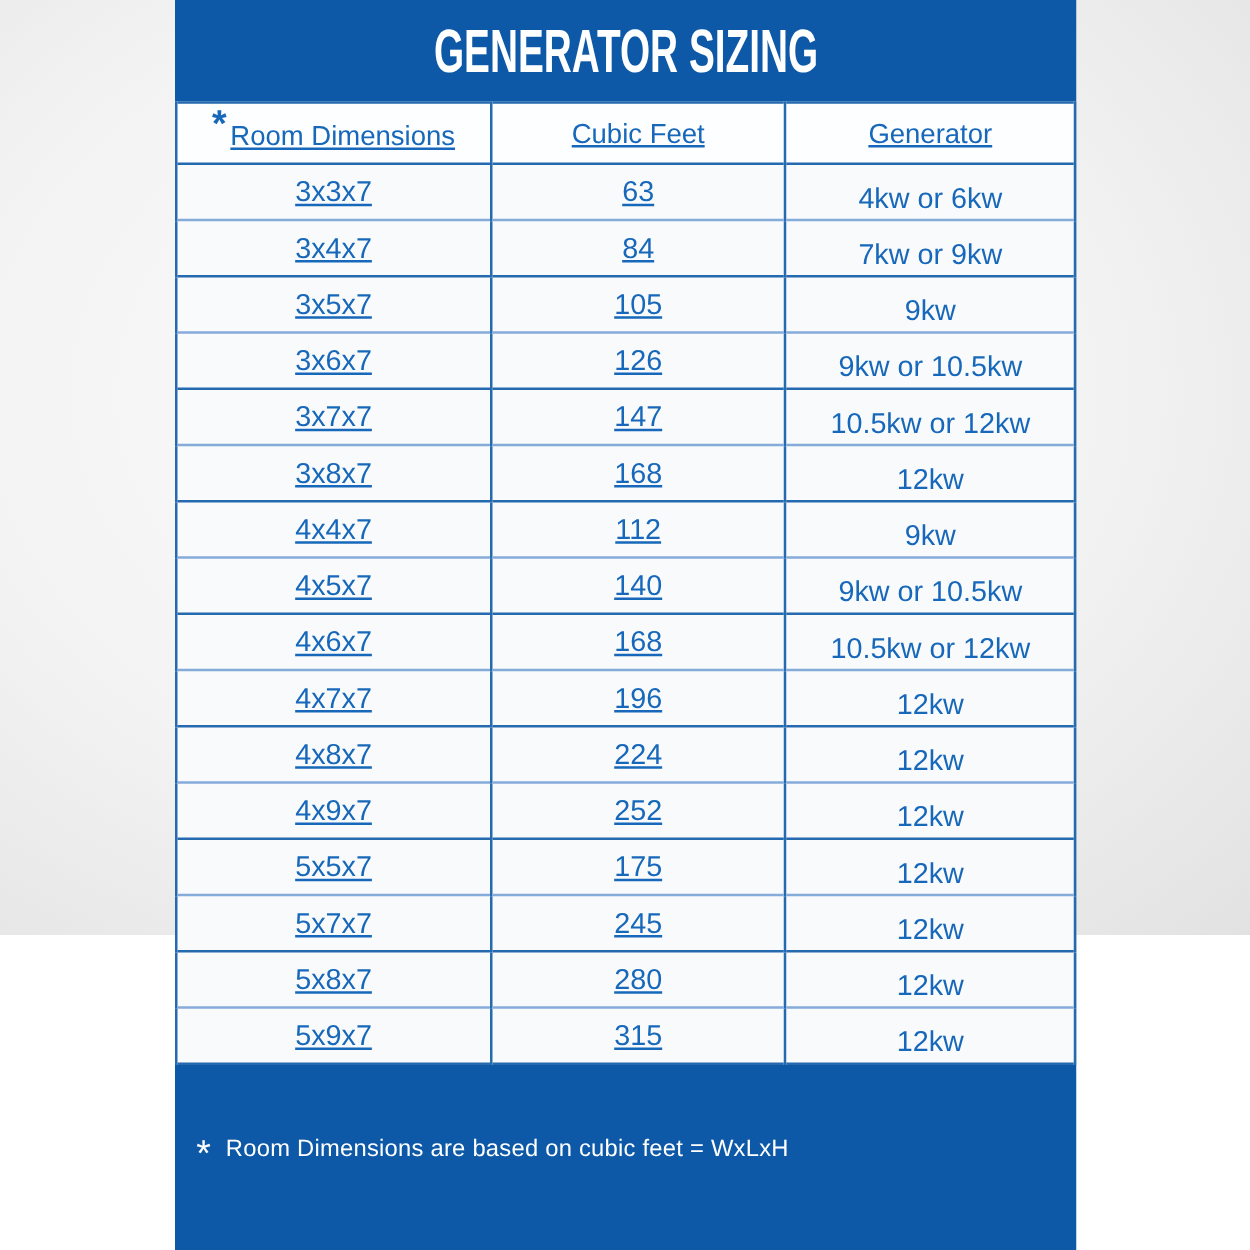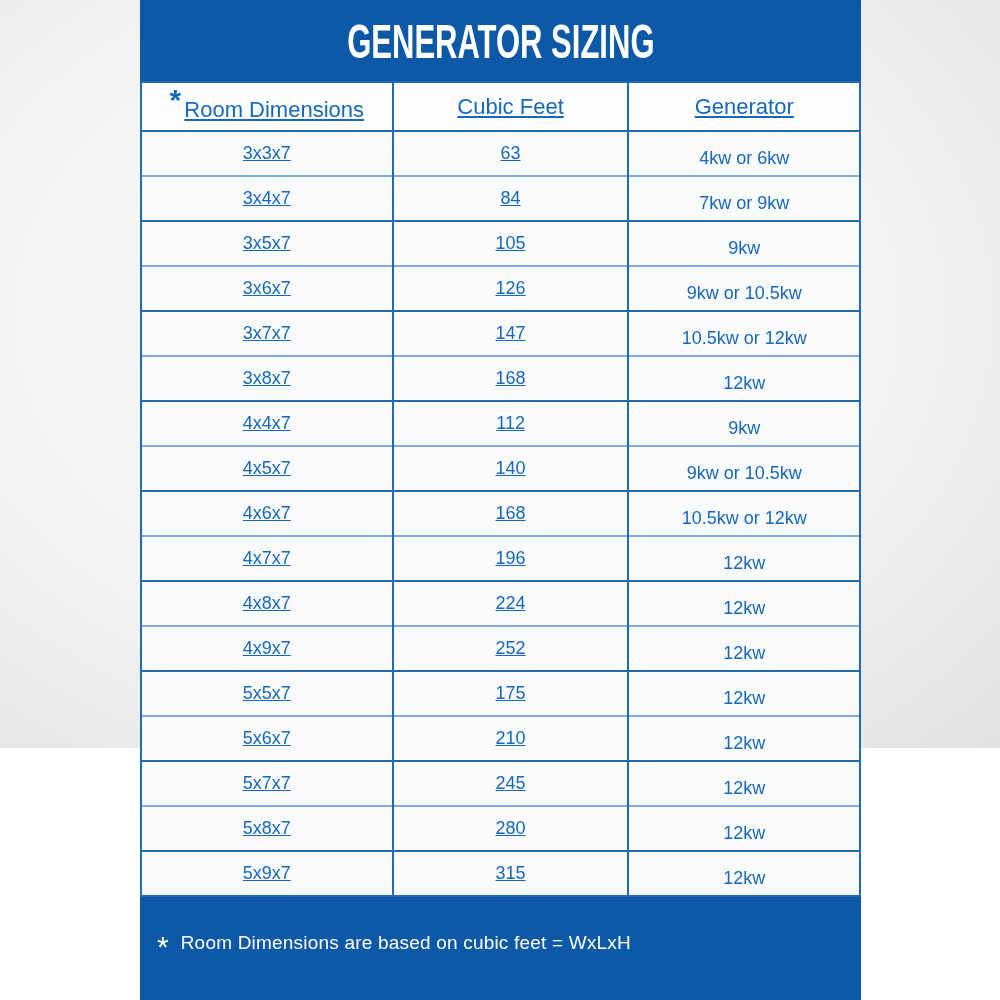--- a/index.html
+++ b/index.html
@@ -61,21 +61,21 @@
     padding:0;
     text-decoration:underline;
   }
   thead th{
     height:47px;
     font-size:22px;
     background:var(--header-bg);
   }
   tbody td{
     height:43px;
-    font-size:18px;
+    font-size:23px;
   }
   tbody tr{border-top:2px solid var(--border-dark);}
   tbody tr:nth-child(even){border-top-color:var(--border-light);}
   .hdr-asterisk{
     font-size:30px;
     font-weight:700;
     position:relative;top:-7px;
     margin-right:3px;
     display:inline-block;
   }
@@ -182,25 +182,20 @@
     <td>4x9x7</td>
     <td>252</td>
     <td class="gen"><span>12kw</span></td>
   </tr>
           <tr>
     <td>5x5x7</td>
     <td>175</td>
     <td class="gen"><span>12kw</span></td>
   </tr>
           <tr>
-    <td>5x6x7</td>
-    <td>210</td>
-    <td class="gen"><span>12kw</span></td>
-  </tr>
-          <tr>
     <td>5x7x7</td>
     <td>245</td>
     <td class="gen"><span>12kw</span></td>
   </tr>
           <tr>
     <td>5x8x7</td>
     <td>280</td>
     <td class="gen"><span>12kw</span></td>
   </tr>
           <tr>

